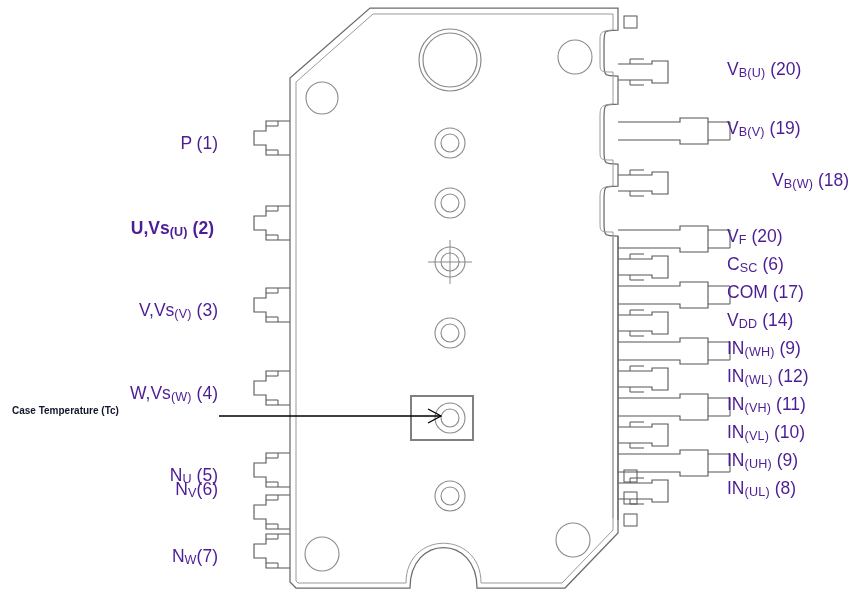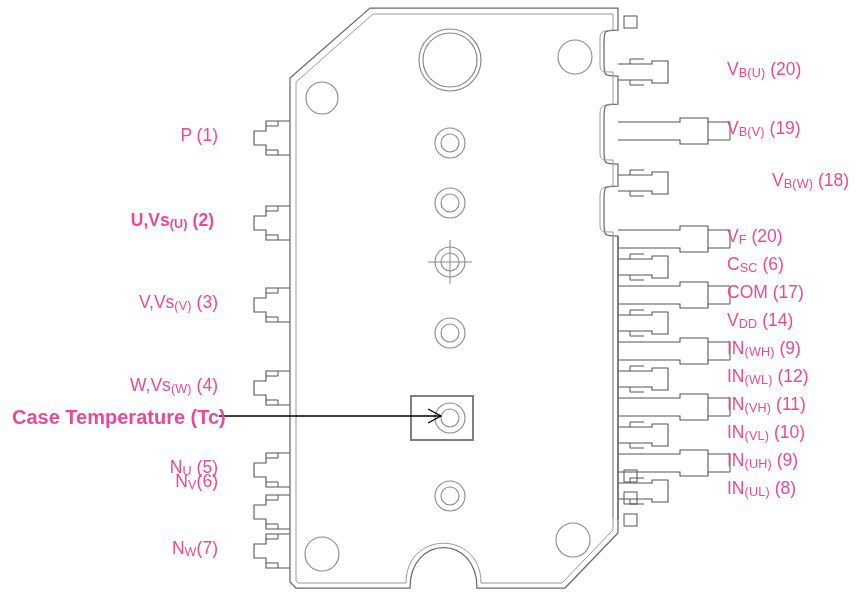--- a/index.html
+++ b/index.html
@@ -23,44 +23,45 @@
   svg.layer {
     position: absolute;
     left: 0; top: 0;
     width: 858px;
     height: 614px;
   }
   .label {
     position: absolute;
     font-family: "Liberation Sans", sans-serif;
     font-size: 17.5px;
-    color: #ec4899;
+    color: #4c1d95;
     white-space: nowrap;
     line-height: 1.05;
   }
   .label.right {
     text-align: left;
   }
   .label.left {
     text-align: right;
     transform: translateX(-100%);
+    margin-top: 8px;
   }
   .label sub {
     font-size: 0.72em;
     vertical-align: baseline;
     position: relative;
     top: 0.18em;
     letter-spacing: 0.2px;
   }
   .callout {
     position: absolute;
     font-family: "Liberation Sans", sans-serif;
-    font-size: 20px;
+    font-size: 10px;
     font-weight: bold;
-    color: #ec4899;
+    color: #0f172a;
     white-space: nowrap;
     line-height: 1.22;
   }
 </style>
 </head>
 <body>
 
 <div id="stage">
 
   <svg class="layer" viewBox="0 0 858 614">

